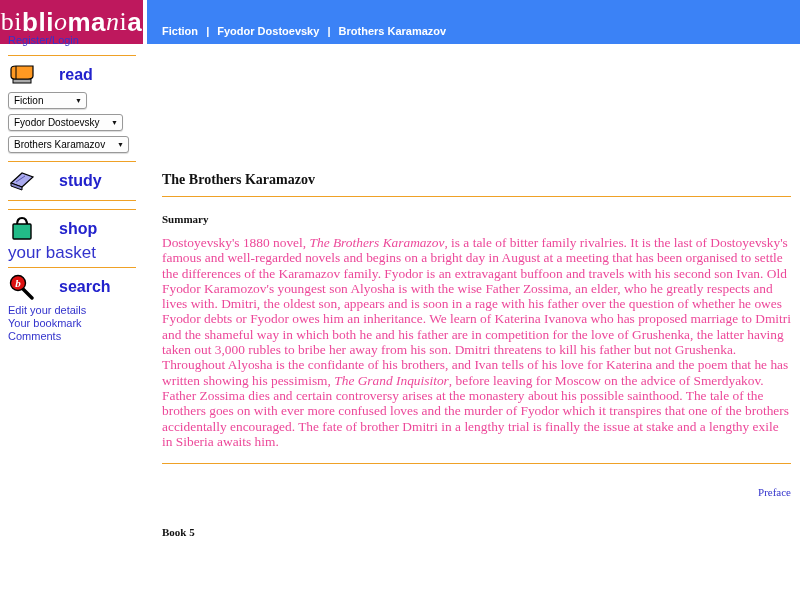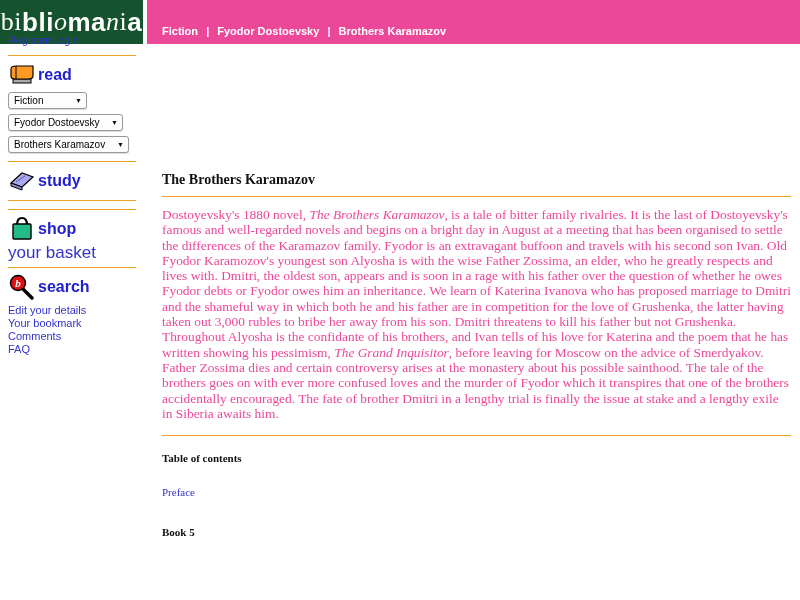--- a/index.html
+++ b/index.html
@@ -1,38 +1,38 @@
 <!DOCTYPE html>
 <html><head>
 <meta charset="utf-8">
 <style>
   html,body{margin:0;padding:0;background:#ffffff;}
   .page{position:relative;width:800px;height:600px;overflow:hidden;background:#ffffff;
         font-family:"Liberation Sans",sans-serif;}
 
   
   .header{position:absolute;top:0;left:0;width:800px;height:44px;display:flex;}
-  .logo-box{width:143px;height:44px;background:#14532d;display:flex;align-items:center;
+  .logo-box{width:143px;height:44px;background:#be185d;display:flex;align-items:center;
             justify-content:center;cursor:pointer;}
   .logo-box span{color:#ffffff;font-size:26px;line-height:26px;letter-spacing:.5px;}
   .lv-serif{font-family:"Liberation Serif",serif;font-weight:400;}
   .lv-bold{font-family:"Liberation Sans",sans-serif;font-weight:700;}
   .lv-italic{font-family:"Liberation Serif",serif;font-style:italic;font-weight:400;}
   .logo-gap{width:4px;height:44px;background:#ffffff;}
-  .orange-bar{flex:1;height:44px;background:#ec4899;display:flex;align-items:flex-end;
+  .orange-bar{flex:1;height:44px;background:#3b82f6;display:flex;align-items:flex-end;
               padding:0 0 7px 15px;box-sizing:border-box;}
   .breadcrumb{color:#ffffff;font-size:11px;font-weight:700;}
   .crumb{cursor:pointer;}
   .crumb-sep{margin:0 5px;}
 
   
   .sidebar{position:absolute;top:28px;left:0;width:162px;padding:6px 0 0 8px;box-sizing:border-box;}
   .sb-link{display:block;color:#3333CC;font-size:11px;line-height:13px;text-decoration:none;cursor:pointer;}
   .sb-div{border:none;border-top:1px solid #EFA126;width:128px;margin:8px 0 8px 0;}
-  .section-row{display:flex;align-items:center;gap:2px;margin:6px 0 6px 0;cursor:pointer;}
+  .section-row{display:flex;align-items:center;gap:23px;margin:6px 0 6px 0;cursor:pointer;}
   .section-label{color:#2222CC;font-size:16px;font-weight:700;}
   .icon{width:28px;height:22px;display:inline-flex;align-items:center;justify-content:center;}
   .dd{display:flex;align-items:center;justify-content:space-between;border:1px solid #999999;
       border-radius:3px;background:#fdfdfd;height:15px;padding:0 4px 0 5px;margin:0 0 5px 0;
       font-size:10px;color:#000000;cursor:pointer;box-shadow:0 1px 1px rgba(0,0,0,0.15);}
   .dd-1{width:68px;}
   .dd-2{width:104px;}
   .dd-3{width:110px;}
   .dd-arrow{font-size:7px;color:#111111;margin-left:6px;}
   .basket-link{display:block;color:#3333CC;font-size:17px;line-height:13px;margin:2px 0 0 0;
@@ -40,21 +40,21 @@
   .search-links .sb-link{margin-bottom:0;}
 
   
   .main{position:absolute;top:44px;left:162px;width:629px;font-family:Liberation Serif, serif;}
   .page-title{font-size:14px;font-weight:700;color:#111111;margin:128px 0 0 0;}
   .main-div{border:none;border-top:1px solid #EFA126;width:629px;margin:8px 0 0 0;}
   .sub-heading{font-size:11px;font-weight:700;color:#111111;margin:16px 0 0 0;}
   .summary-text{font-size:13.4px;line-height:15.3px;color:#ec4899;margin:10px 0 0 0;}
   .toc-heading{font-size:11px;font-weight:700;color:#111111;margin:16px 0 0 0;}
   .toc-link{display:block;color:#3333CC;font-size:11px;text-decoration:none;cursor:pointer;}
-  .preface-link{margin-top:22px;}
+  .preface-link{margin-top:22px;text-align:right;}
   .book-heading{font-size:11px;font-weight:700;color:#111111;margin:28px 0 0 0;}
 </style>
 </head>
 <body>
 
 <div class="page">
 
   <div class="header">
     <div class="logo-box">
       <span class="lv-serif">bi</span>
@@ -145,32 +145,31 @@
           <text x="10" y="13" text-anchor="middle" font-size="11" font-weight="bold" font-style="italic" fill="#ffffff" font-family="Liberation Serif,serif">b</text>
         </svg>
       </span>
       <span class="section-label">search</span>
     </div>
 
     <div class="search-links">
       <a class="sb-link">Edit your details</a>
       <a class="sb-link">Your bookmark</a>
       <a class="sb-link">Comments</a>
-      <a class="sb-link">FAQ</a>
     </div>
   </aside>
 
   <main class="main">
     <h1 class="page-title">The Brothers Karamazov</h1>
     <div class="main-div"></div>
 
+    <h2 class="sub-heading">Summary</h2>
     <p class="summary-text"><span>Dostoyevsky's 1880 novel, </span><i>The Brothers Karamazov</i><span>, is a tale of bitter family rivalries. It is the last of Dostoyevsky's famous and well-regarded novels and begins on a bright day in August at a meeting that has been organised to settle the differences of the Karamazov family. Fyodor is an extravagant buffoon and travels with his second son Ivan. Old Fyodor Karamozov's youngest son Alyosha is with the wise Father Zossima, an elder, who he greatly respects and lives with. Dmitri, the oldest son, appears and is soon in a rage with his father over the question of whether he owes Fyodor debts or Fyodor owes him an inheritance. We learn of Katerina Ivanova who has proposed marriage to Dmitri and the shameful way in which both he and his father are in competition for the love of Grushenka, the latter having taken out 3,000 rubles to bribe her away from his son. Dmitri threatens to kill his father but not Grushenka. Throughout Alyosha is the confidante of his brothers, and Ivan tells of his love for Katerina and the poem that he has written showing his pessimism, </span><i>The Grand Inquisitor</i><span>, before leaving for Moscow on the advice of Smerdyakov. Father Zossima dies and certain controversy arises at the monastery about his possible sainthood. The tale of the brothers goes on with ever more confused loves and the murder of Fyodor which it transpires that one of the brothers accidentally encouraged. The fate of brother Dmitri in a lengthy trial is finally the issue at stake and a lengthy exile in Siberia awaits him.</span></p>
 
     <div class="main-div" style="margin-top:14px;"></div>
 
-    <h2 class="toc-heading">Table of contents</h2>
     <a class="toc-link preface-link">Preface</a>
 
     <h3 class="book-heading">Book 5</h3>
 
   </main>
 
 </div>
 
 </body></html>

